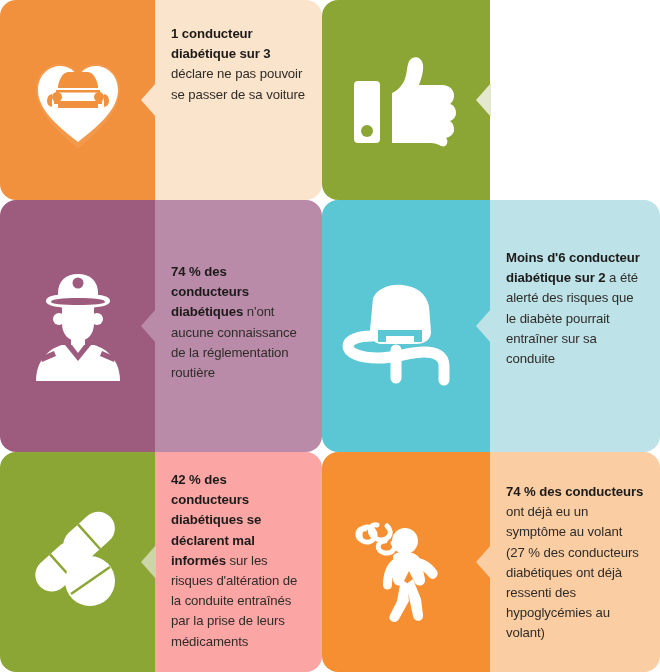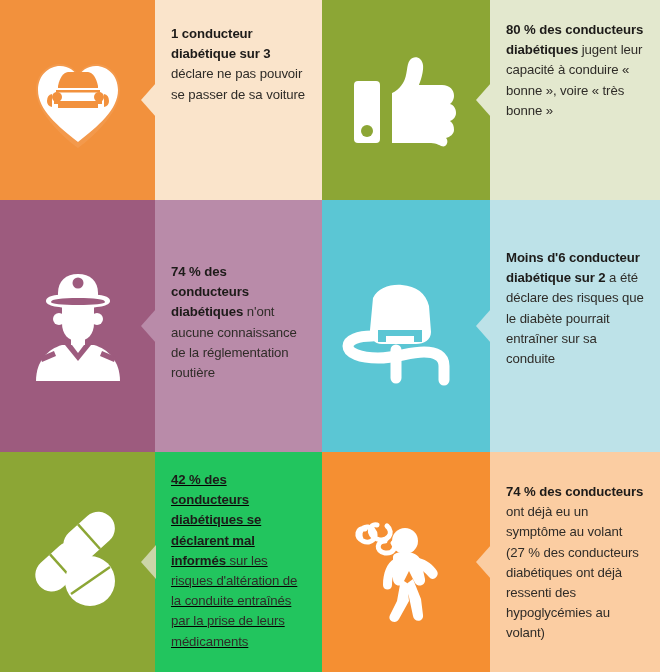--- a/index.html
+++ b/index.html
@@ -9,21 +9,21 @@
     width:660px; height:672px;
     font-family:"Liberation Sans", sans-serif;
     overflow:hidden;
   }
   .grid {
     width:660px; height:672px;
     display:grid;
     grid-template-columns:322px 338px;
     grid-template-rows:200px 252px 220px;
   }
-  .cell { display:flex; position:relative; overflow:hidden; }
+  .cell { display:flex; position:relative; overflow:hidden;border-radius:16px; }
   .icon-panel {
     position:relative;
     flex:0 0 auto;
     display:flex; align-items:center; justify-content:center;
     overflow:visible;
   }
   .text-panel {
     flex:1 1 auto;
     position:relative;
     padding:22px 16px 10px 16px;
@@ -110,23 +110,20 @@
 
           <path d="M46 98 L46 48 C46 48 52 46 57 38 C62 30 60 20 64 15 C68 10 76 12 77 20 C78 28 73 40 73 40 L96 40 C104 40 108 45 108 51 C108 56 104 59 104 59 C108 60 110 64 110 68 C110 72 107 75 104 76 C107 78 108 81 108 85 C108 89 104 92 100 93 C102 95 102 99 99 101 C96 103 92 98 85 98 Z" fill="#FFFFFF"></path>
         </g>
       </svg>
       <span class="notch">
         <svg width="15" height="34" viewBox="0 0 15 34">
             <path d="M15 0 L0 17 L15 34 Z" fill="#E3E8CE"></path>
           </svg>
       </span>
     </div>
-    <div class="text-panel" style="background-color: rgb(227, 232, 206);">
-      <p class="txt"><b>80 % des conducteurs diabétiques</b><span> jugent leur capacité à conduire « bonne », voire « très bonne »</span></p>
-    </div>
   </div>
 
   <div class="cell c3">
     <div class="icon-panel" style="background-color: rgb(157, 91, 126);">
       <svg class="icon-svg" width="120" height="130" viewBox="0 0 120 130">
         <g fill="#FFFFFF">
 
           <path d="M40 32 C40 20 48 13 60 13 C72 13 80 20 80 32 L80 36 L40 36 Z"></path>
           <circle cx="60" cy="22" r="5.5" fill="#9D5B7E"></circle>
 
@@ -171,21 +168,21 @@
           <path d="M60 84 L60 112" fill="none" stroke="#FFFFFF" stroke-width="11" stroke-linecap="round"></path>
         </g>
       </svg>
       <span class="notch">
         <svg width="15" height="34" viewBox="0 0 15 34">
             <path d="M15 0 L0 17 L15 34 Z" fill="#BDE2E8"></path>
           </svg>
       </span>
     </div>
     <div class="text-panel" style="background-color: rgb(189, 226, 232);">
-      <p class="txt"><b>Moins d'6 conducteur diabétique sur 2</b><span> a été déclare des risques que le diabète pourrait entraîner sur sa conduite</span></p>
+      <p class="txt"><b>Moins d'6 conducteur diabétique sur 2</b><span> a été alerté des risques que le diabète pourrait entraîner sur sa conduite</span></p>
     </div>
   </div>
 
   <div class="cell c5">
     <div class="icon-panel" style="background-color: rgb(140, 166, 53);">
       <svg class="icon-svg" width="120" height="110" viewBox="0 0 120 110">
         <g>
 
           <g transform="rotate(-42 70 30)">
             <rect x="42" y="14" width="58" height="33" rx="16.5" fill="#FFFFFF"></rect>
@@ -200,21 +197,21 @@
           <circle cx="72" cy="74" r="25" fill="#FFFFFF"></circle>
           <line x1="53" y1="87" x2="92" y2="60" stroke="#8CA635" stroke-width="2.5"></line>
         </g>
       </svg>
       <span class="notch">
         <svg width="15" height="34" viewBox="0 0 15 34">
             <path d="M15 0 L0 17 L15 34 Z" fill="#CCD5A8"></path>
           </svg>
       </span>
     </div>
-    <div class="text-panel" style="background-color: #22c55e; text-decoration: underline;">
+    <div class="text-panel" style="background-color: #fca5a5;">
       <p class="txt"><b>42 % des conducteurs diabétiques se déclarent mal informés</b><span> sur les risques d'altération de la conduite entraînés par la prise de leurs médicaments</span></p>
     </div>
   </div>
 
   <div class="cell c6">
     <div class="icon-panel" style="background-color: rgb(245, 143, 50);">
       <svg class="icon-svg" width="130" height="130" viewBox="0 0 130 130">
         <g fill="none" stroke="#FFFFFF" stroke-linecap="round" stroke-linejoin="round">
 
           <path d="M24 32 C16 30 14 40 22 44 C30 48 38 40 32 33 C26 26 16 32 20 42" stroke-width="5"></path>

